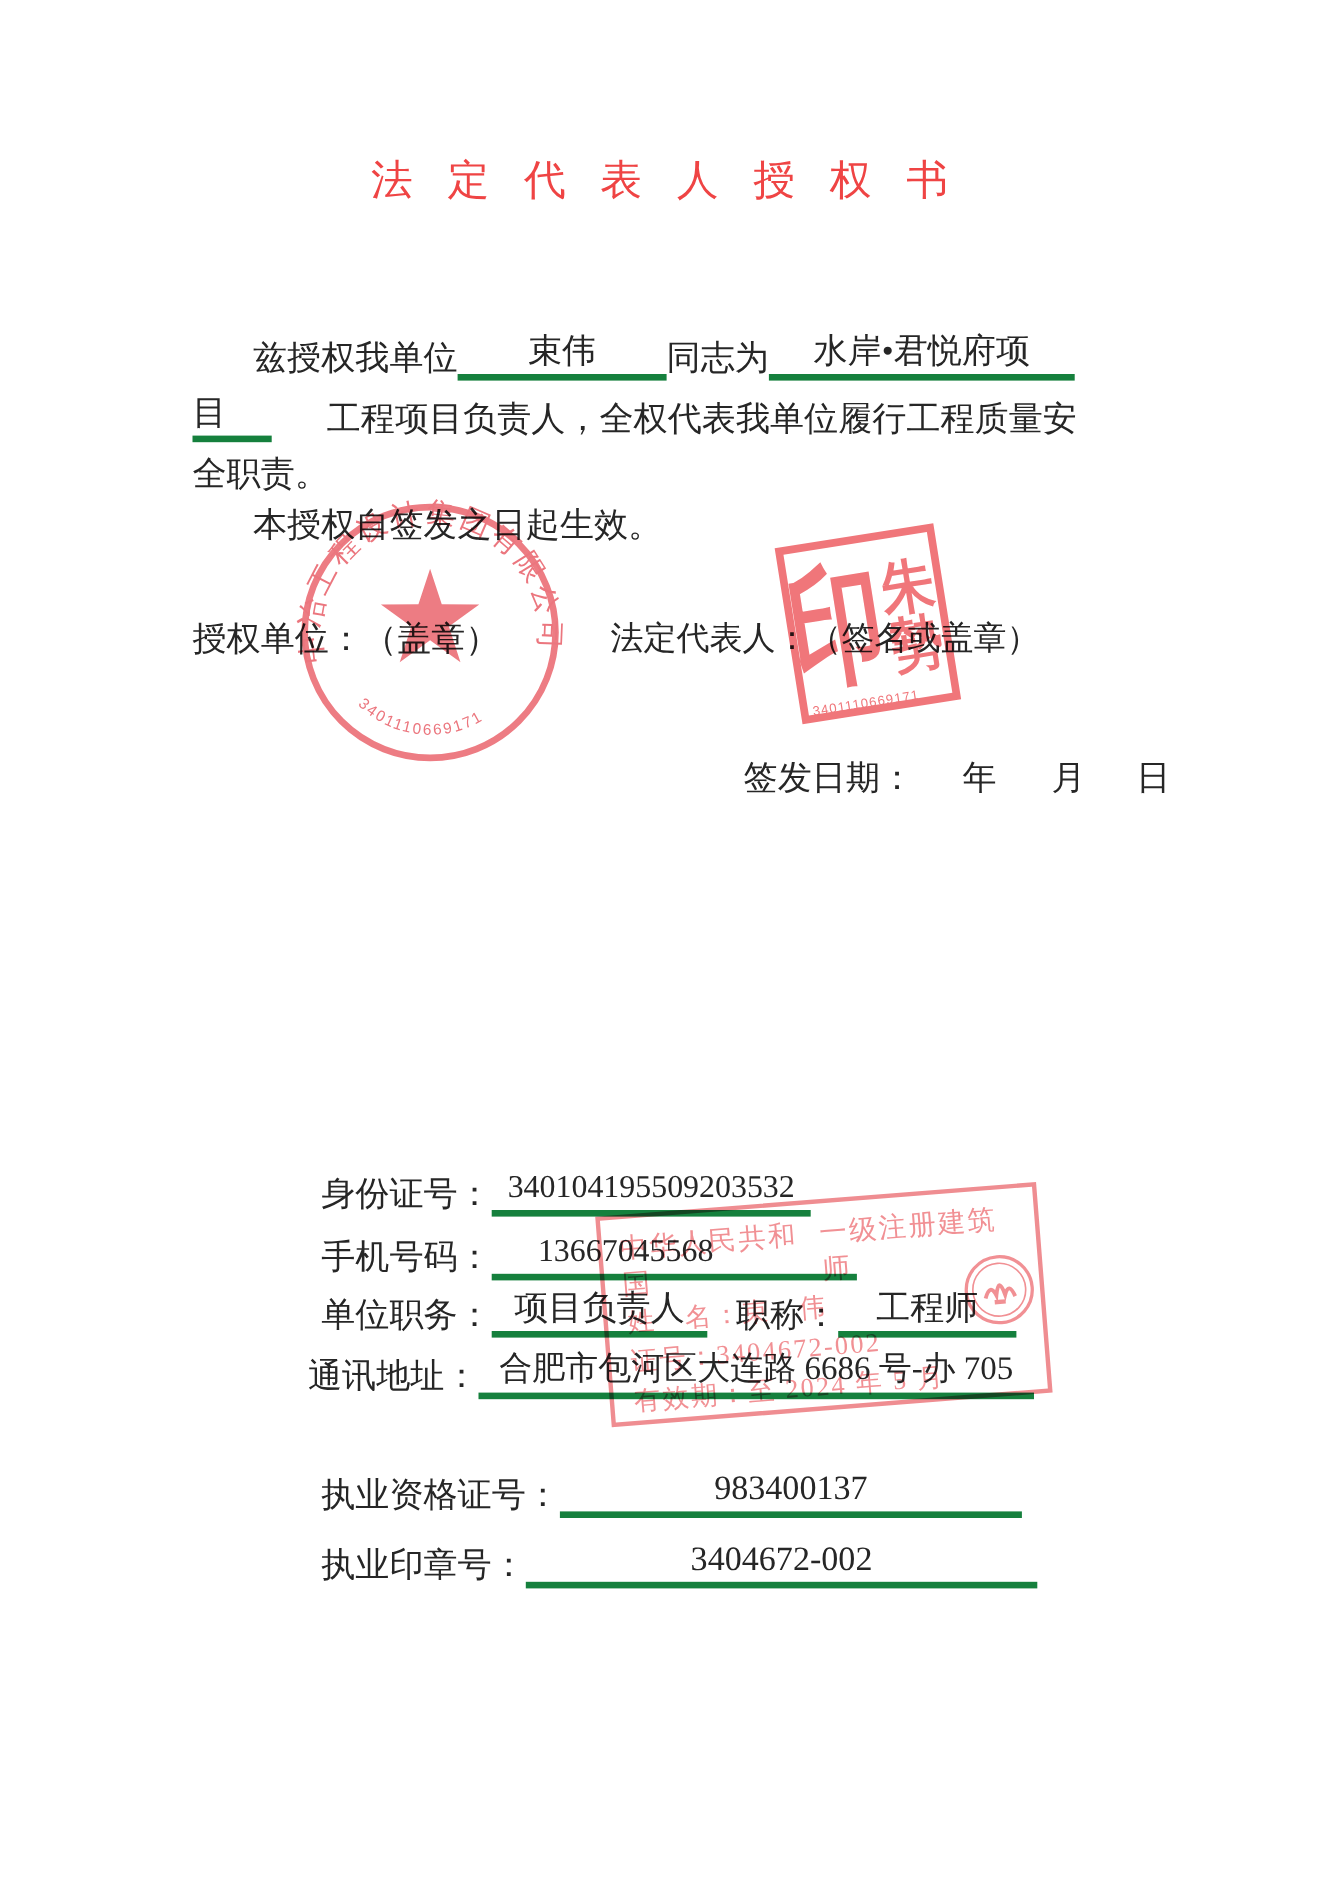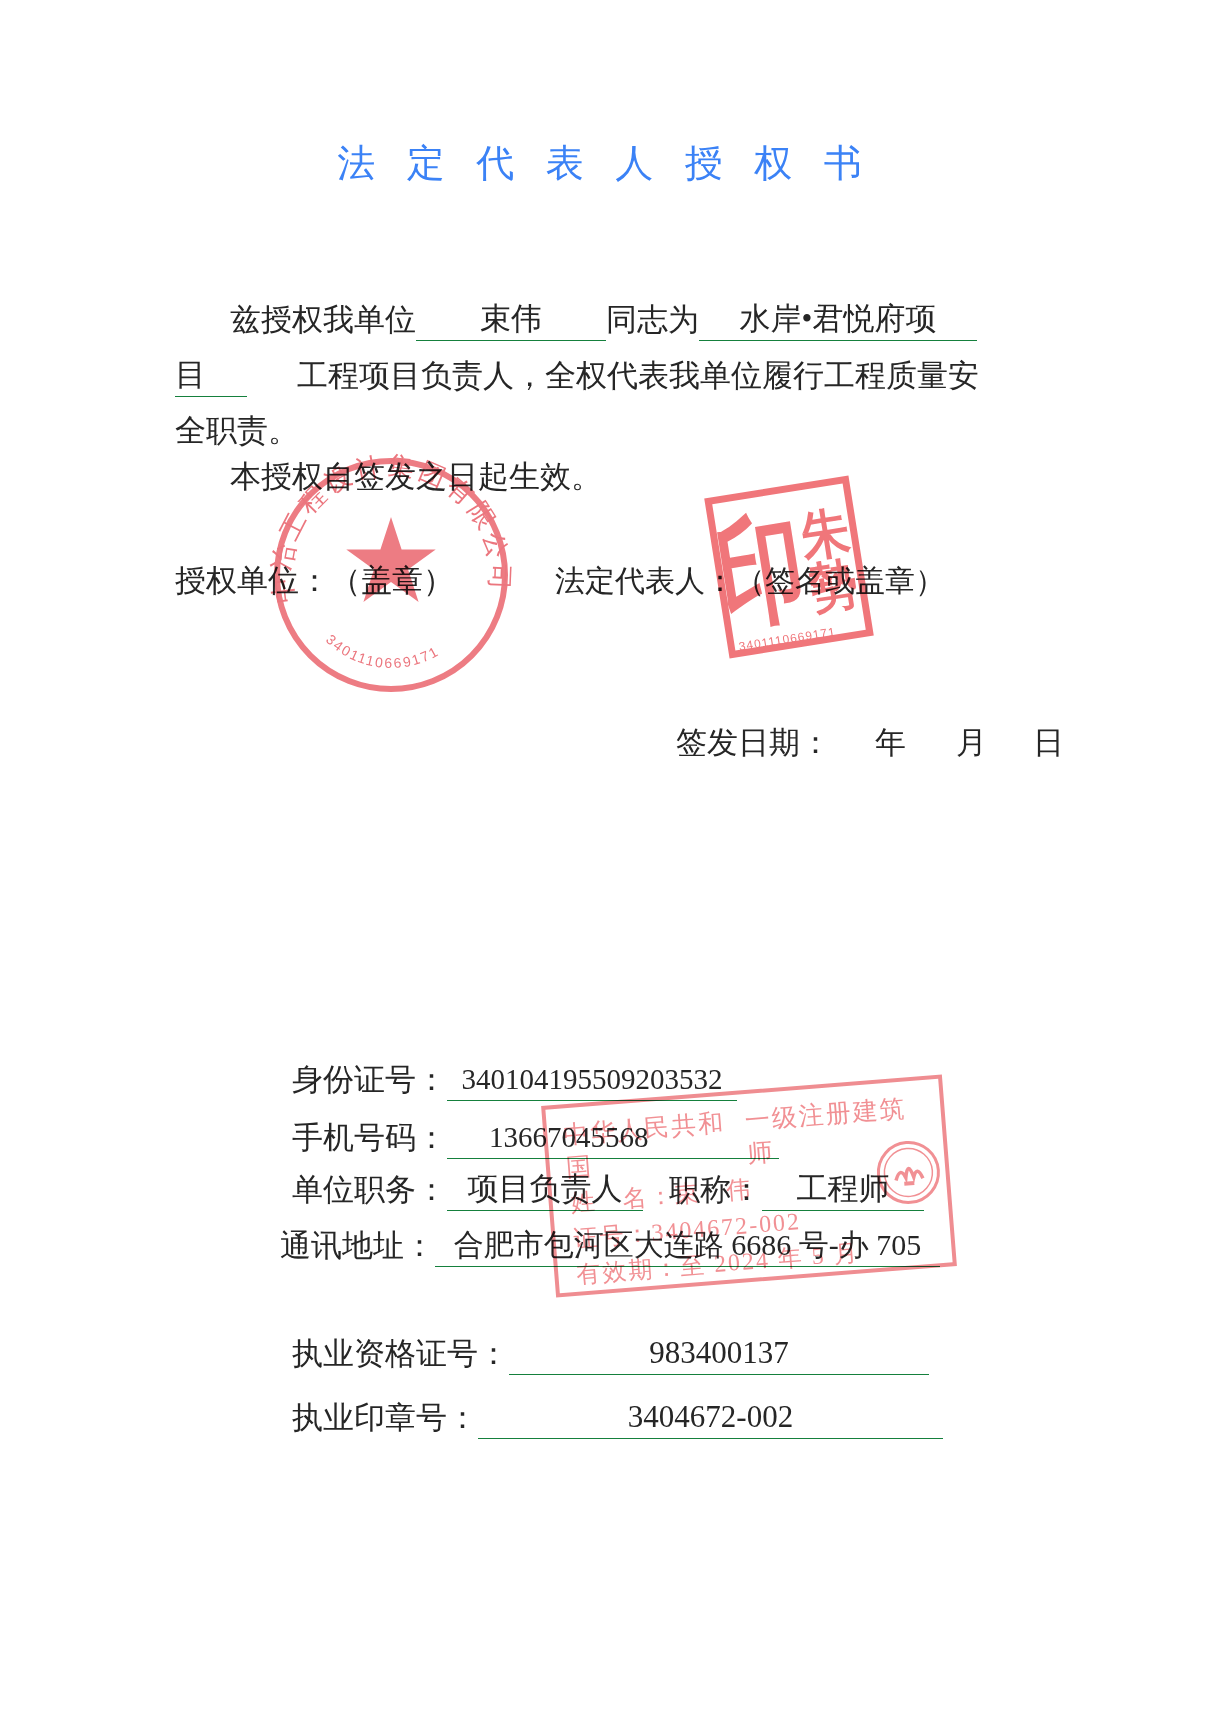--- a/index.html
+++ b/index.html
@@ -3,27 +3,27 @@
 <meta charset="utf-8">
 <style>
   html,body{margin:0;padding:0;background:#e9e9e9;}
   .page{
     position:relative;width:1210px;height:1712px;margin:0 auto;background:#ffffff;
     font-family:"Liberation Serif","DejaVu Serif",serif;color:#262626;overflow:hidden;
   }
   .abs{position:absolute;}
   .row{position:absolute;font-size:31px;line-height:42px;white-space:nowrap;}
   .blank{
-    display:inline-block;border-bottom:1px solid #15803d;text-align:center;
+    display:inline-block;border-bottom:6px solid #15803d;text-align:center;
     height:42px;line-height:42px;vertical-align:bottom;
   }
   .blank.left{text-align:left;}
   .title{
     position:absolute;top:138px;left:0;width:100%;text-align:center;
-    font-size:38px;letter-spacing:11px;color:#3b82f6;
+    font-size:38px;letter-spacing:11px;color:#ef4444;
   }
   .heading{position:absolute;font-size:31px;line-height:42px;}
   
   .seal{mix-blend-mode:multiply;opacity:.93;}
   .name-seal{
     width:132px;height:148px;border:7px solid #ef6b70;color:#ef6b70;
     transform:rotate(-9deg);display:flex;align-items:center;justify-content:center;
     font-weight:bold;
   }
   .ns-left{font-size:74px;line-height:74px;transform:scale(1.15,1.6);display:inline-block;margin-right:8px;}
@@ -52,21 +52,21 @@
 
   <div class="row" style="top:354px;left:175px;"><span class="blank left" style="width:72px;">目</span><span style="display:inline-block;width:50px;"></span><span>工程项目负责人，全权代表我单位履行工程质量安</span></div>
 
   <div class="row" style="top:410px;left:175px;">全职责。</div>
 
   <div class="row" style="top:456px;left:230px;">本授权自签发之日起生效。</div>
 
   <div class="row" style="top:560px;left:175px;">授权单位：（盖章）</div>
   <div class="row" style="top:560px;left:535px;font-size:30px;margin-left:20px;">法定代表人：（签名或盖章）</div>
 
-  <div class="row" style="top:722px;left:676px;text-align:center;"><span>签发日期：</span><span style="margin-left:44px;">年</span><span style="margin-left:50px;">月</span><span style="margin-left:46px;">日</span></div>
+  <div class="row" style="top:686px;left:676px;text-align:center;"><span>签发日期：</span><span style="margin-left:44px;">年</span><span style="margin-left:50px;">月</span><span style="margin-left:46px;">日</span></div>
 
 
 
   <div class="row" style="top:1058px;left:292px;"><span>身份证号：</span><span class="blank" style="width:290px;font-size:29px;">340104195509203532</span></div>
 
   <div class="row" style="top:1116px;left:292px;"><span>手机号码：</span><span class="blank left" style="width:290px;padding-left:42px;font-size:29px;">13667045568</span></div>
 
   <div class="row" style="top:1168px;left:292px;"><span>单位职务：</span><span class="blank" style="width:196px;">项目负责人</span><span style="margin-left:26px;text-align:right;">职称：</span><span class="blank" style="width:162px;">工程师</span></div>
 
   <div class="row" style="top:1224px;left:280px;"><span>通讯地址：</span><span class="blank" style="width:505px;font-size:30px;">合肥市包河区大连路 6686 号-办 705</span></div>

